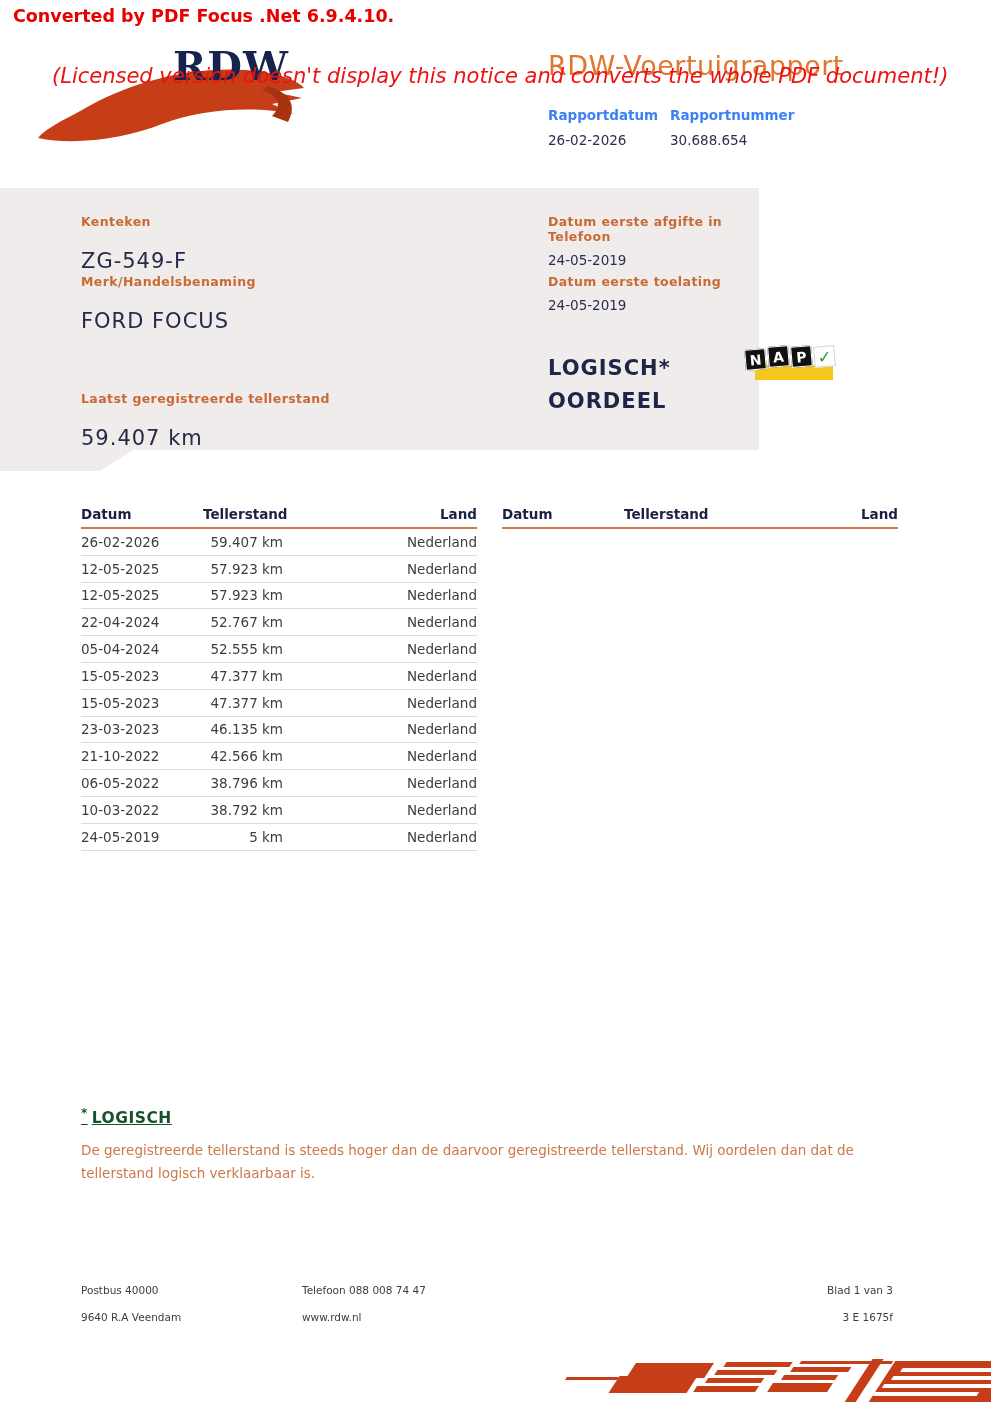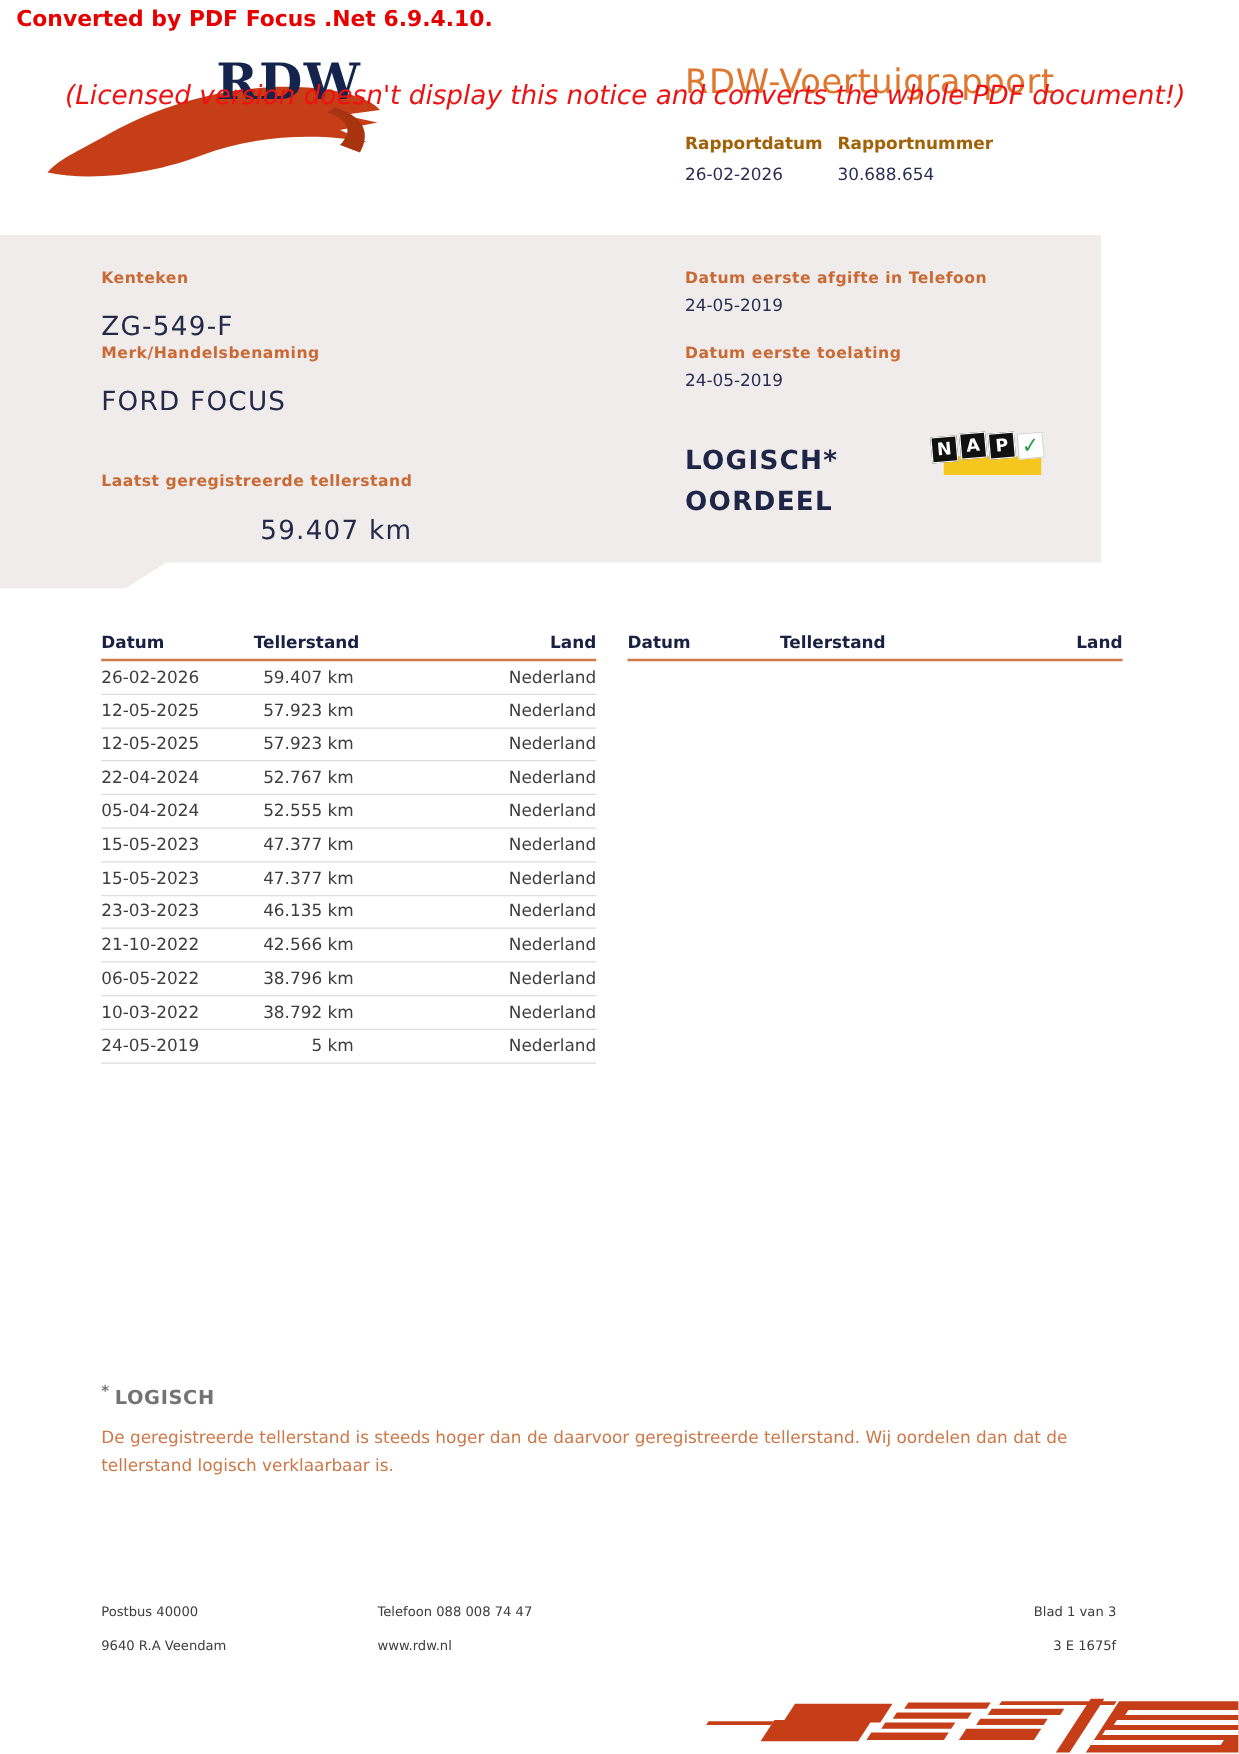--- a/index.html
+++ b/index.html
@@ -28,26 +28,26 @@
   }
   .rdw-flame { position:absolute; left:36px; top:58px; z-index:1; }
   .doc-title {
     position:absolute; left:548px; top:50px;
     font-size:27px; color:#e0772f; letter-spacing:0.5px; z-index:1; white-space:nowrap;
   }
   .report-meta {
     position:absolute; left:548px; top:107px; z-index:2;
     display:grid; grid-template-columns:122px auto; grid-column-gap:0;
   }
-  .report-meta .lbl { font-size:13.5px; font-weight:bold; color:#a16207; padding-bottom:9px; }
+  .report-meta .lbl { font-size:13.5px; font-weight:bold; color:#3b82f6; padding-bottom:9px; }
   .report-meta .val { font-size:13.5px; color:#2a2f52; }
 
   
   .summary-box {
-    position:absolute; left:0; top:188px; width:881px; height:283px;
+    position:absolute; left:0; top:188px; width:759px; height:283px;
     background:#f0ecec;
     clip-path:polygon(0 0, 881px 0, 881px 262px, 133px 262px, 100px 283px, 0 283px);
   }
   .sum-label {
     font-size:12.5px; font-weight:bold; color:#c96a34; letter-spacing:0.4px;
   }
   .sum-big {
     font-size:21px; color:#252a49; letter-spacing:1px; margin-top:20px;
   }
   .sum-small {
@@ -92,21 +92,21 @@
   .trow {
     display:grid; grid-template-columns:122px 80px 1fr;
     font-size:13.5px; color:#3d3d3d; height:26.8px; align-items:center;
     border-bottom:1px solid #dcdcdc;
   }
   .trow .c-teller { text-align:right; }
   .trow .c-land { text-align:right; }
 
   
   .footnote { position:absolute; left:81px; top:1106px; width:780px; }
-  .fn-head { font-size:15.5px; font-weight:bold; color:#737373; letter-spacing:0.5px; }
+  .fn-head { font-size:15.5px; font-weight:bold; color:#14532d; letter-spacing:0.5px;text-decoration:underline; }
   .fn-head .mark { font-size:12px; vertical-align:6px; font-weight:bold; margin-right:4px; }
   .fn-text { margin-top:12px; font-size:13.5px; color:#cc7848; line-height:23px; }
 
   
   .footer {
     position:absolute; left:81px; top:1284px; width:812px;
     display:grid; grid-template-columns:221px 1fr auto;
     font-size:10.5px; color:#3d3d3d;
   }
   .footer .col div { margin-bottom:15px; }
@@ -141,21 +141,21 @@
 
   <div class="summary-box">
     <div class="pos" style="left:81px; top:26px;">
       <div class="sum-label">Kenteken</div>
       <div class="sum-big">ZG-549-F</div>
     </div>
     <div class="pos" style="left:81px; top:86px;">
       <div class="sum-label">Merk/Handelsbenaming</div>
       <div class="sum-big">FORD FOCUS</div>
     </div>
-    <div class="pos" style="left:81px; top:189px;text-align:right;">
+    <div class="pos" style="left:81px; top:203px;">
       <div class="sum-label">Laatst geregistreerde tellerstand</div>
       <div class="sum-big">59.407 km</div>
     </div>
     <div class="pos" style="left:548px; top:26px;">
       <div class="sum-label">Datum eerste afgifte in Telefoon</div>
       <div class="sum-small">24-05-2019</div>
     </div>
     <div class="pos" style="left:548px; top:86px;">
       <div class="sum-label">Datum eerste toelating</div>
       <div class="sum-small">24-05-2019</div>

